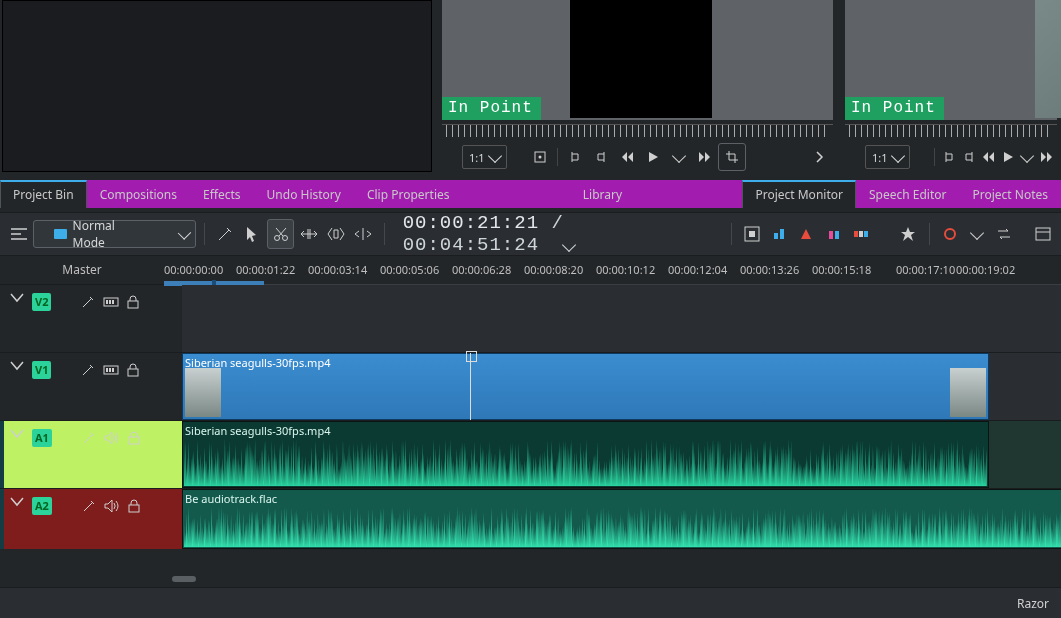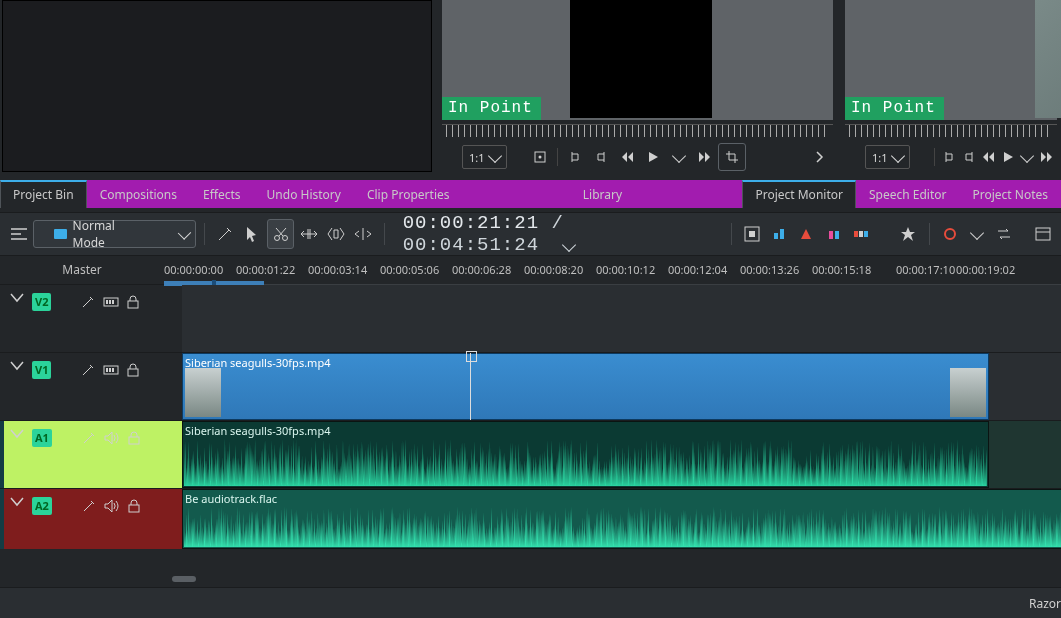--- a/index.html
+++ b/index.html
@@ -62,21 +62,21 @@
 .clip.audio.a2{background:#135a4d}
 .clip.audio .title{color:#d9f5ee}
 .wave{position:absolute;left:1px;right:1px;bottom:1px;top:14px;overflow:hidden}
 .wave svg{width:100%;height:100%}
 .playhead{position:absolute;top:0;bottom:0;left:288px;width:0}
 .playhead:before{content:"";position:absolute;top:-2px;left:-4px;width:9px;height:9px;border:1px solid #ddd}
 .playhead:after{content:"";position:absolute;top:0;bottom:0;left:0;width:1px;background:#ddd}
 .hscroll{position:absolute;left:164px;right:0;bottom:2px;height:10px}
 .hscroll .thumb{position:absolute;left:8px;width:24px;height:6px;top:2px;background:#5a5f64;border-radius:3px}
 
-#status{position:absolute;left:0;right:0;bottom:0;height:30px;background:#2a2e32;border-top:1px solid #1a1c1e;display:flex;align-items:center;justify-content:flex-end;padding:0 0;color:#d0d0d0}
+#status{position:absolute;left:0;right:0;bottom:0;height:30px;background:#2a2e32;border-top:1px solid #1a1c1e;display:flex;align-items:center;justify-content:flex-end;padding:0 12px;color:#d0d0d0}
 .chev-down{width:9px;height:9px;border-right:1.5px solid currentColor;border-bottom:1.5px solid currentColor;transform:rotate(45deg);margin-top:-3px}
 </style>
 </head>
 <body>
 
 <div id="top">
   <div class="panel-left">
     <div class="inner"></div>
   </div>
 

